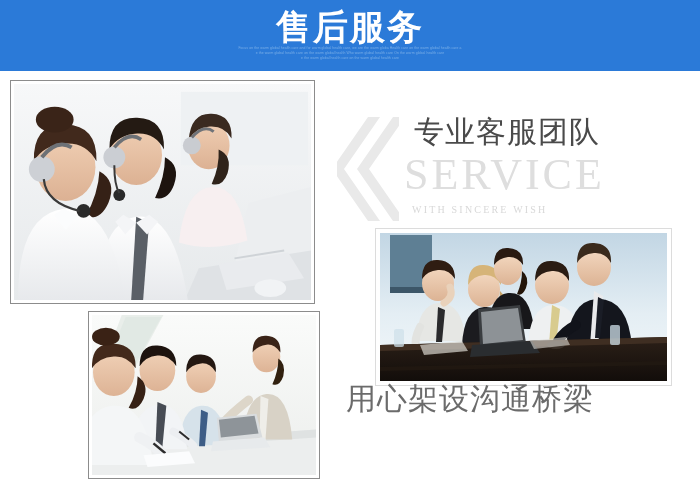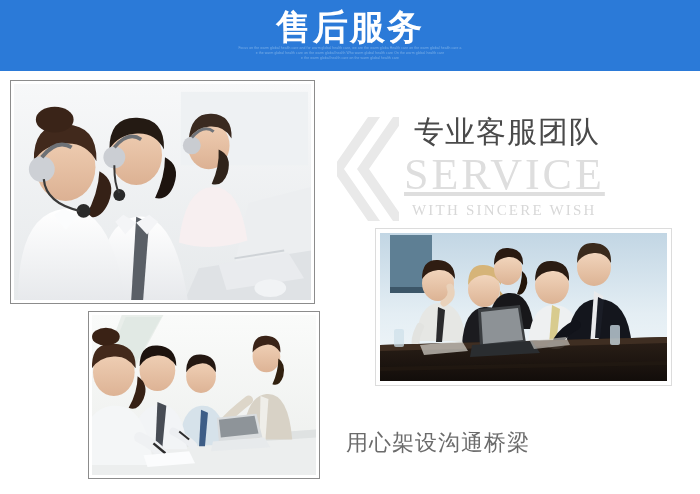--- a/index.html
+++ b/index.html
@@ -153,42 +153,41 @@
   .headline-en {
     position: absolute;
     left: 404px;
     top: 152px;
     font-family: "Liberation Serif", "DejaVu Serif", serif;
     font-size: 44px;
     line-height: 46px;
     color: #dedede;
     letter-spacing: 3px;
     white-space: nowrap;
-    text-decoration: underline;
   }
   .headline-en-sub {
     position: absolute;
     left: 412px;
     top: 201px;
     font-family: "Liberation Serif", "DejaVu Serif", serif;
-    font-size: 15px;
+    font-size: 10px;
     line-height: 18px;
     color: #d8d8d8;
     letter-spacing: 2.2px;
     white-space: nowrap;
   }
 
   
   .slogan {
     position: absolute;
     left: 346px;
-    top: 424px;
+    top: 380px;
     font-family: "DejaVu Sans", "Liberation Sans", sans-serif;
     color: #6b6b6b;
-    font-size: 22px;
+    font-size: 30px;
     line-height: 38px;
     letter-spacing: 1px;
     white-space: nowrap;
   }
   .slogan .line-2 {
     display: block;
     padding-left: 34px;
   }
 </style>
 </head>

